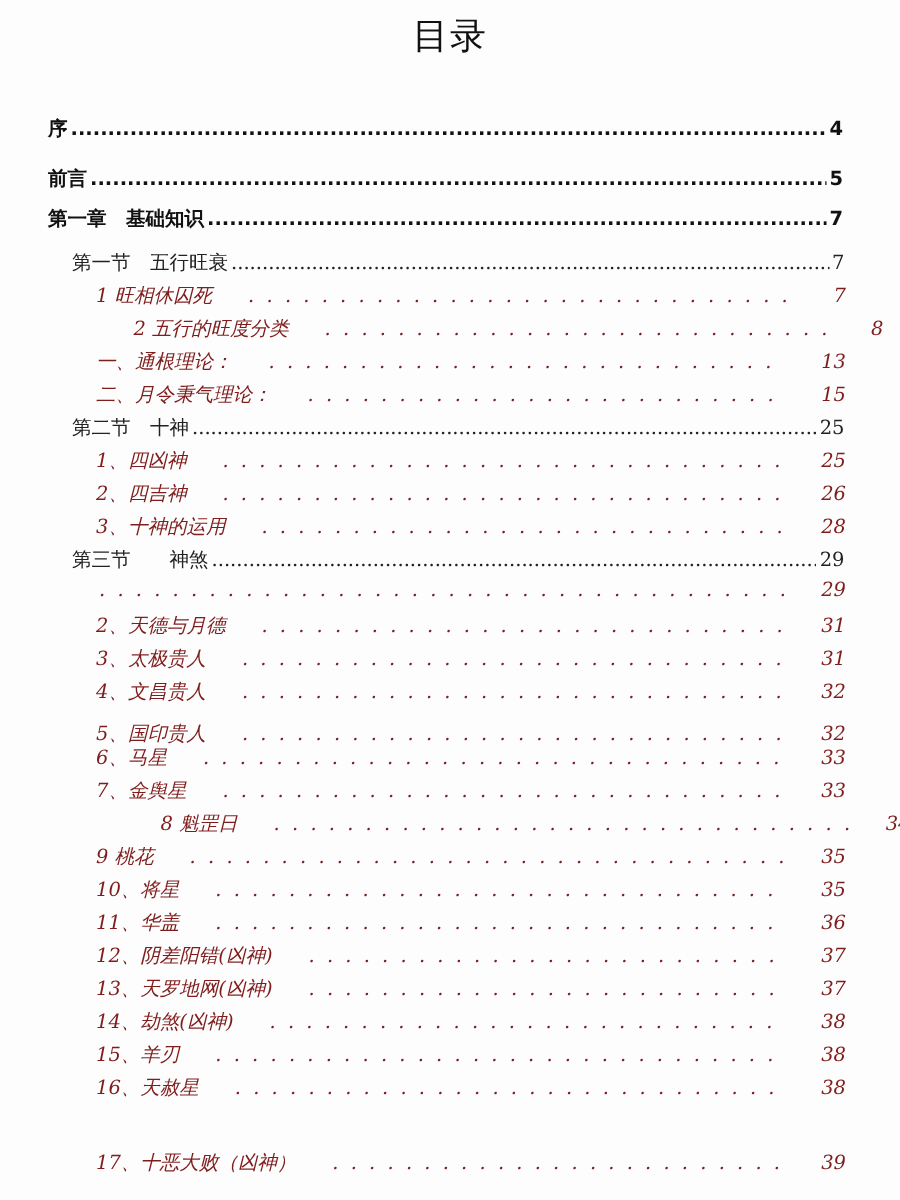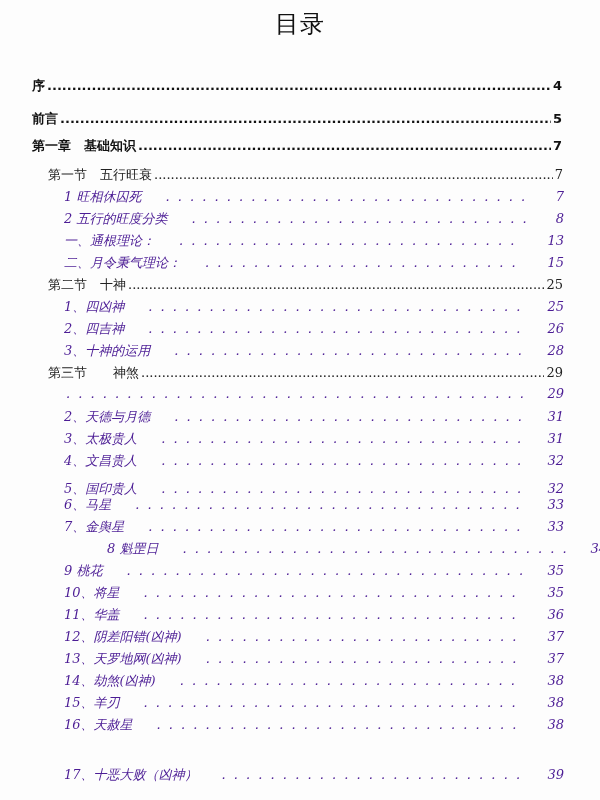--- a/index.html
+++ b/index.html
@@ -11,21 +11,21 @@
   .row { position: absolute; display: flex; align-items: baseline; white-space: nowrap; }
   .row .label { flex: 0 0 auto; }
   .row .leader { flex: 1 1 auto; overflow: hidden; margin: 0 2px; }
   .row .leader::before { content: ". . . . . . . . . . . . . . . . . . . . . . . . . . . . . . . . . . . . . . . . . . . . . . . . . . . . . . . . . . . . . . . . . . . . . . . . . . . . . . . . . . . . . . . . . . . . . . . . . . . . . . . . . . . . . . . . . . . . . . . . . . . . . . . . . . . . . ."; }
   .row .page-num { flex: 0 0 auto; }
 
   .lvl0 { left: 32px; width: 530px; font-family: "DejaVu Sans", sans-serif; font-weight: bold; font-size: 13px; }
   .lvl0 .leader::before { content: "..........................................................................................................................................................................................................................................................................................................."; letter-spacing: 0px; }
   .lvl1 { left: 48px; width: 515px; font-family: "DejaVu Serif", serif; font-size: 13px; color: #222; }
   .lvl1 .leader::before { content: "..........................................................................................................................................................................................................................................................................................................."; }
-  .lvl2 { left: 64px; width: 500px; font-family: "DejaVu Serif", serif; font-style: italic; font-size: 13px; color: #4c1d95; gap: 22px; }
+  .lvl2 { left: 64px; width: 500px; font-family: "DejaVu Serif", serif; font-style: italic; font-size: 13px; color: #7f1d1d; gap: 22px; }
   .lvl2 .leader { letter-spacing: 2px; }
 </style>
 </head>
 <body>
 
 <div class="page">
   <div class="title">目录</div>
   <div class="toc" id="toc">
       <div class="row lvl0" style="top: 77px;">
         <span class="label">序</span>
@@ -45,21 +45,21 @@
       <div class="row lvl1" style="top: 166px;">
         <span class="label">第一节　五行旺衰</span>
         <span class="leader"></span>
         <span class="page-num">7</span>
       </div>
       <div class="row lvl2" style="top: 188px;">
         <span class="label">1 旺相休囚死</span>
         <span class="leader"></span>
         <span class="page-num">7</span>
       </div>
-      <div class="row lvl2" style="top: 210px;">
+      <div class="row lvl2" style="top: 210px; margin-left: 25px;">
         <span class="label">2 五行的旺度分类</span>
         <span class="leader"></span>
         <span class="page-num">8</span>
       </div>
       <div class="row lvl2" style="top: 232px;">
         <span class="label">一、通根理论：</span>
         <span class="leader"></span>
         <span class="page-num">13</span>
       </div>
       <div class="row lvl2" style="top: 254px;">

